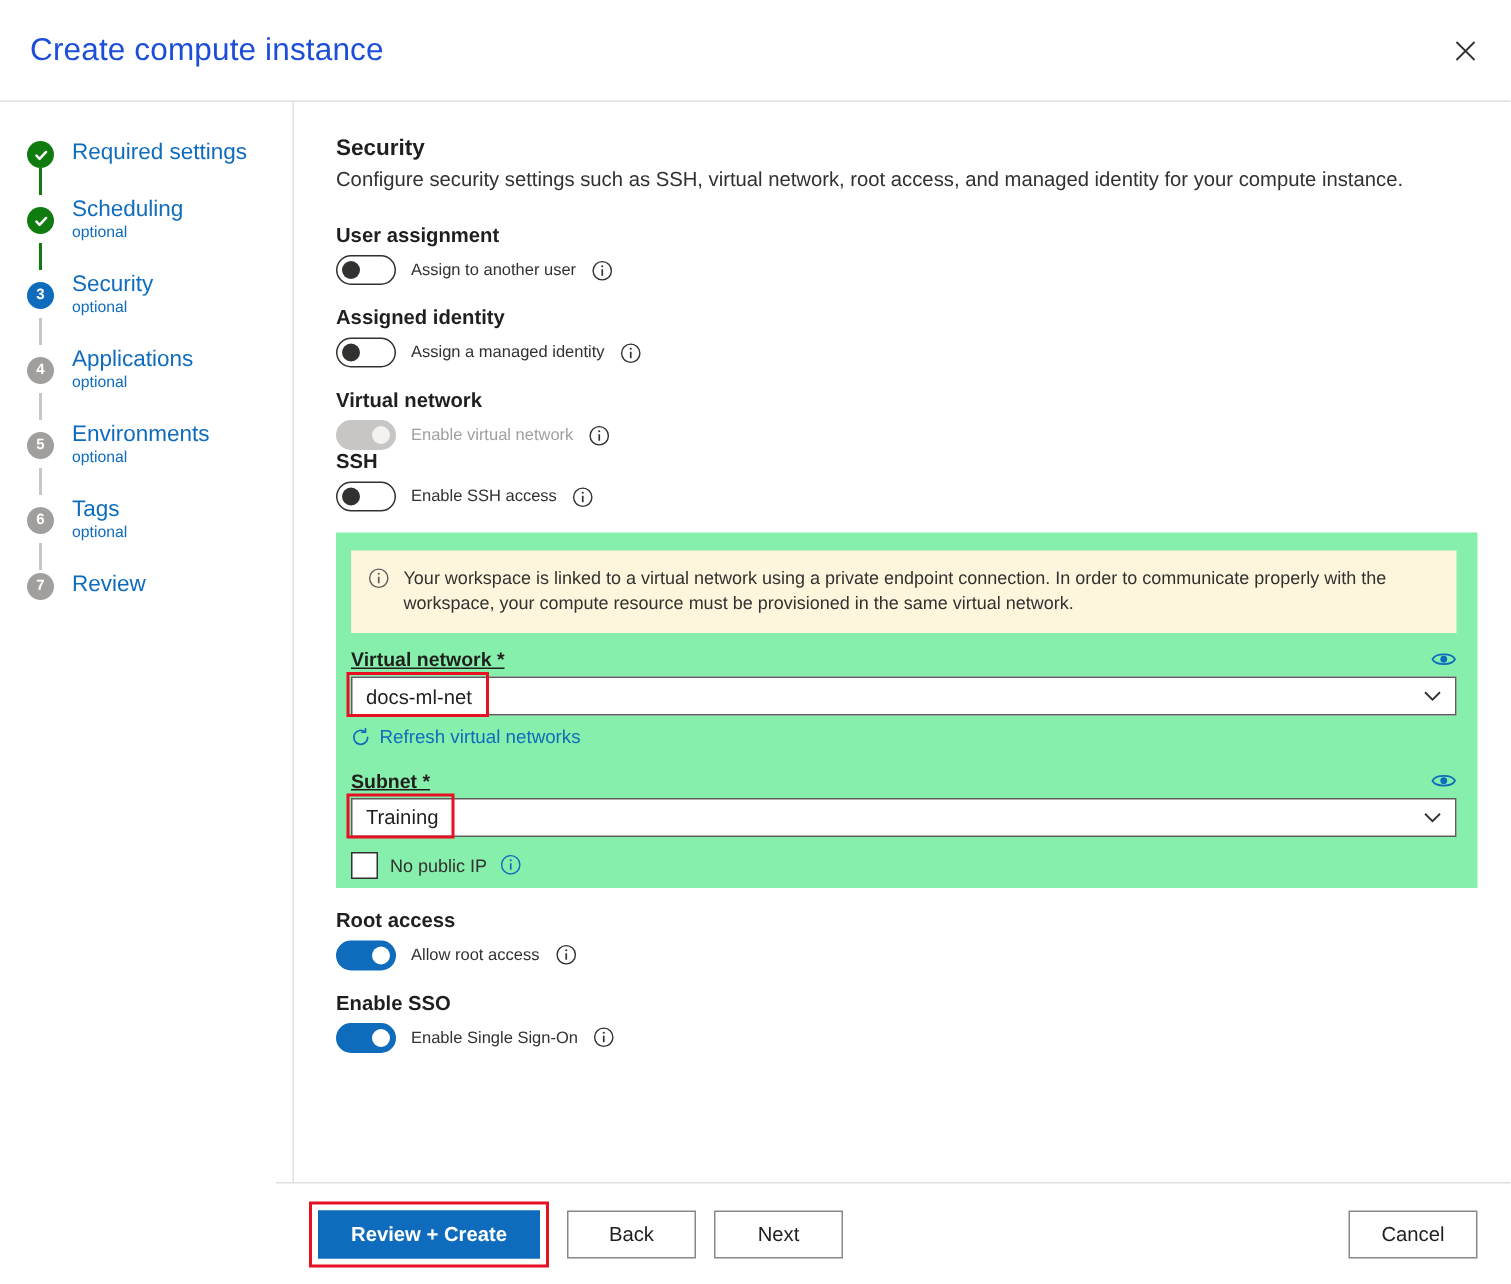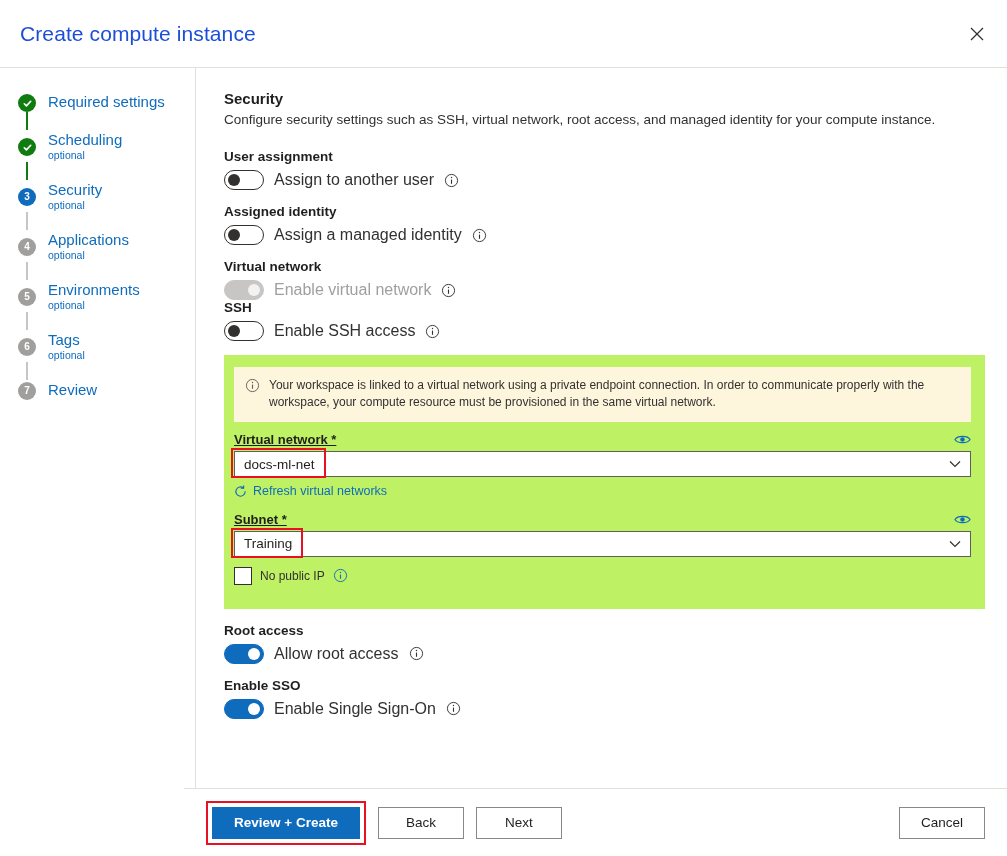--- a/index.html
+++ b/index.html
@@ -170,38 +170,38 @@
     background: #c8c6c4;
     border-color: #c8c6c4;
     cursor: default;
   }
   .toggle.disabled .knob {
     left: auto;
     right: 3px;
     background: #f3f2f1;
   }
   .toggle-label {
-    font-size: 16px;
+    font-size: 11px;
     color: #323130;
   }
   .toggle-label.muted { color: #a19f9d; }
 
   .info-icon {
     width: 15px;
     height: 15px;
     flex: 0 0 15px;
     cursor: pointer;
   }
   .info-icon svg { display: block; }
 
   
   .vnet-panel {
-    background: #bef264;
+    background: #86efac;
     margin: 10px 0 14px 0;
-    padding: 12px 14px 24px 10px;
+    padding: 12px 14px 6px 10px;
   }
   .warning-banner {
     background: #fdf6dd;
     display: flex;
     gap: 9px;
     padding: 10px 12px 11px 11px;
     font-size: 12px;
     line-height: 17px;
     color: #323130;
   }

